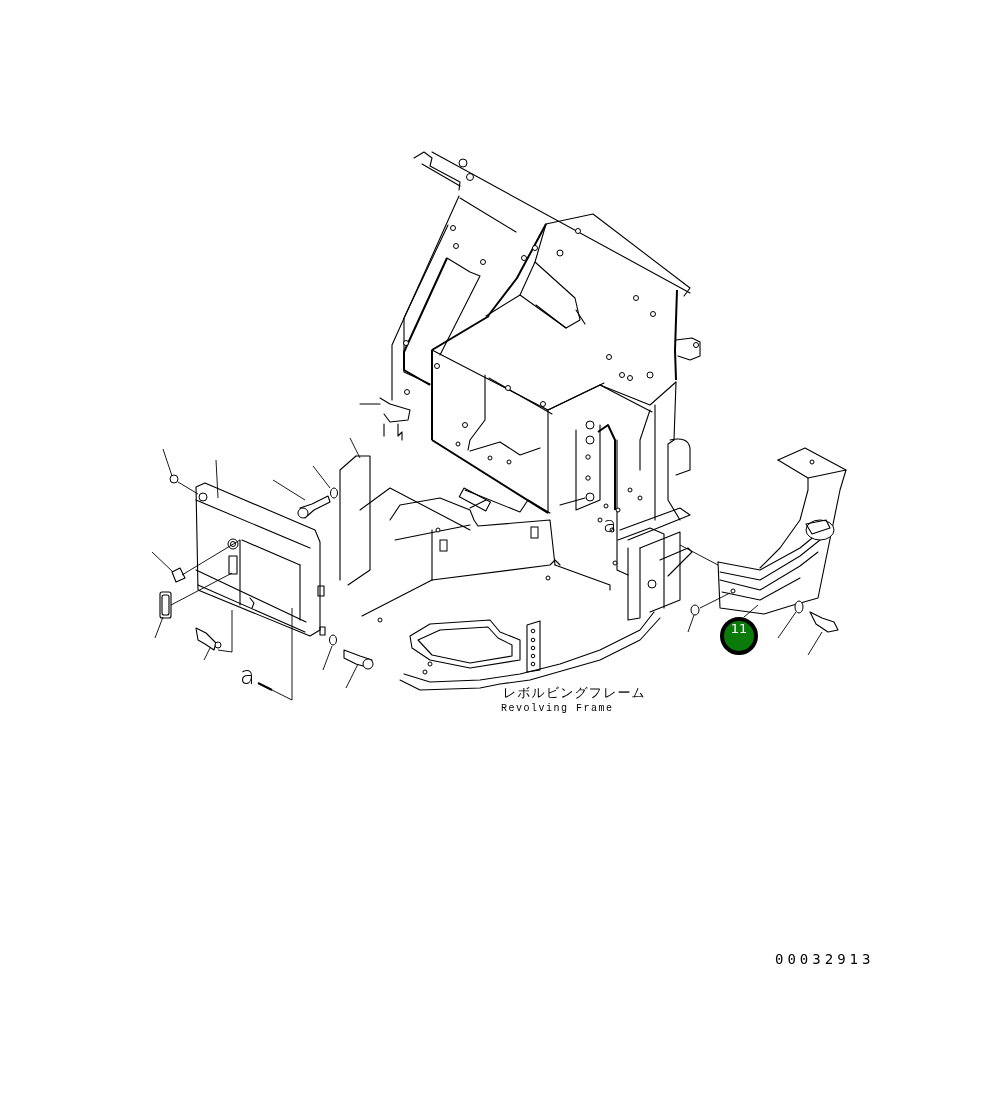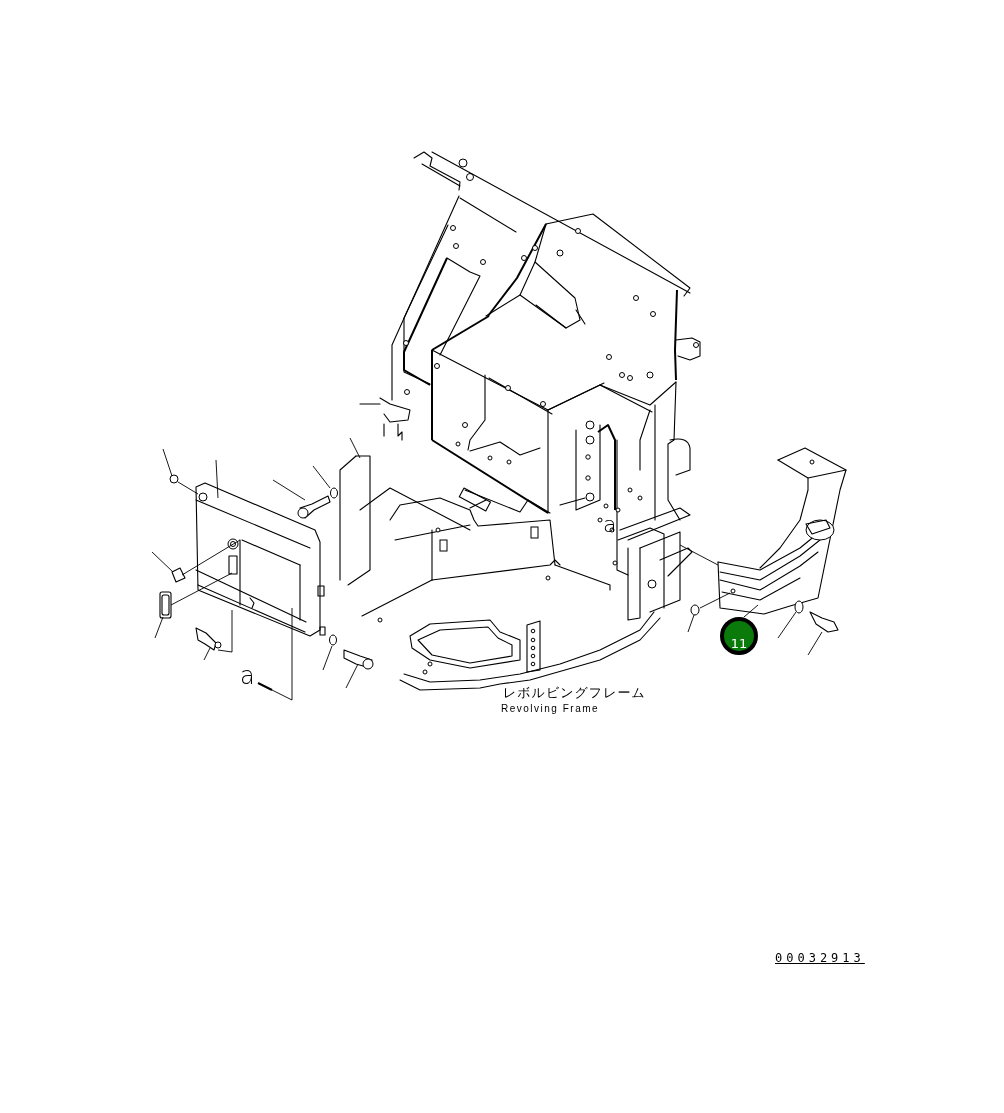--- a/index.html
+++ b/index.html
@@ -5,28 +5,28 @@
   html, body { margin: 0; padding: 0; background: #ffffff; }
   body { width: 1004px; height: 1113px; position: relative; overflow: hidden;
          font-family: "DejaVu Sans Mono", monospace; }
   #drawing { position: absolute; left: 0; top: 0; width: 1004px; height: 1113px; }
   .ln { fill: none; stroke: #000; stroke-width: 1.1; stroke-linejoin: round; stroke-linecap: round; }
   .thk { fill: none; stroke: #000; stroke-width: 2; stroke-linejoin: round; }
   .hole { fill: #fff; stroke: #000; stroke-width: 1; }
   .lead { fill: none; stroke: #000; stroke-width: 0.9; }
   .callout { position: absolute; width: 38px; height: 38px; border-radius: 50%;
              box-sizing: border-box; border: 4px solid #000; display: flex;
-             align-items: flex-end; justify-content: center; color: #fff;
+             align-items: flex-start; justify-content: center; color: #fff;
              font-family: "DejaVu Sans", sans-serif; font-size: 13px; cursor: pointer; }
-  .caption { position: absolute; font-family: Liberation Sans, sans-serif;
+  .caption { position: absolute; font-family: Liberation Mono, monospace;
              color: #000; letter-spacing: 2px; white-space: nowrap; }
   .caption.jp { left: 503px; top: 684px; font-size: 13px; letter-spacing: 1px; }
   .caption.en { left: 501px; top: 703px; font-size: 10px; letter-spacing: 1.5px; }
-  .drawing-no { position: absolute; left: 775px; top: 951px; font-size: 12px;
-                letter-spacing: 4px; font-family: "DejaVu Sans Mono", monospace; text-decoration: underline; }
+  .drawing-no { position: absolute; left: 775px; top: 951px; font-size: 14px;
+                letter-spacing: 4px; font-family: "DejaVu Sans Mono", monospace; }
   .ref-mark { position: absolute; font-family: "DejaVu Sans", sans-serif;
               font-size: 24px; font-weight: 300; color: #000; line-height: 1; }
 </style>
 </head>
 <body>
 
 <svg id="drawing" viewBox="0 0 1004 1113" xmlns="http://www.w3.org/2000/svg">
 
   <g>
 

